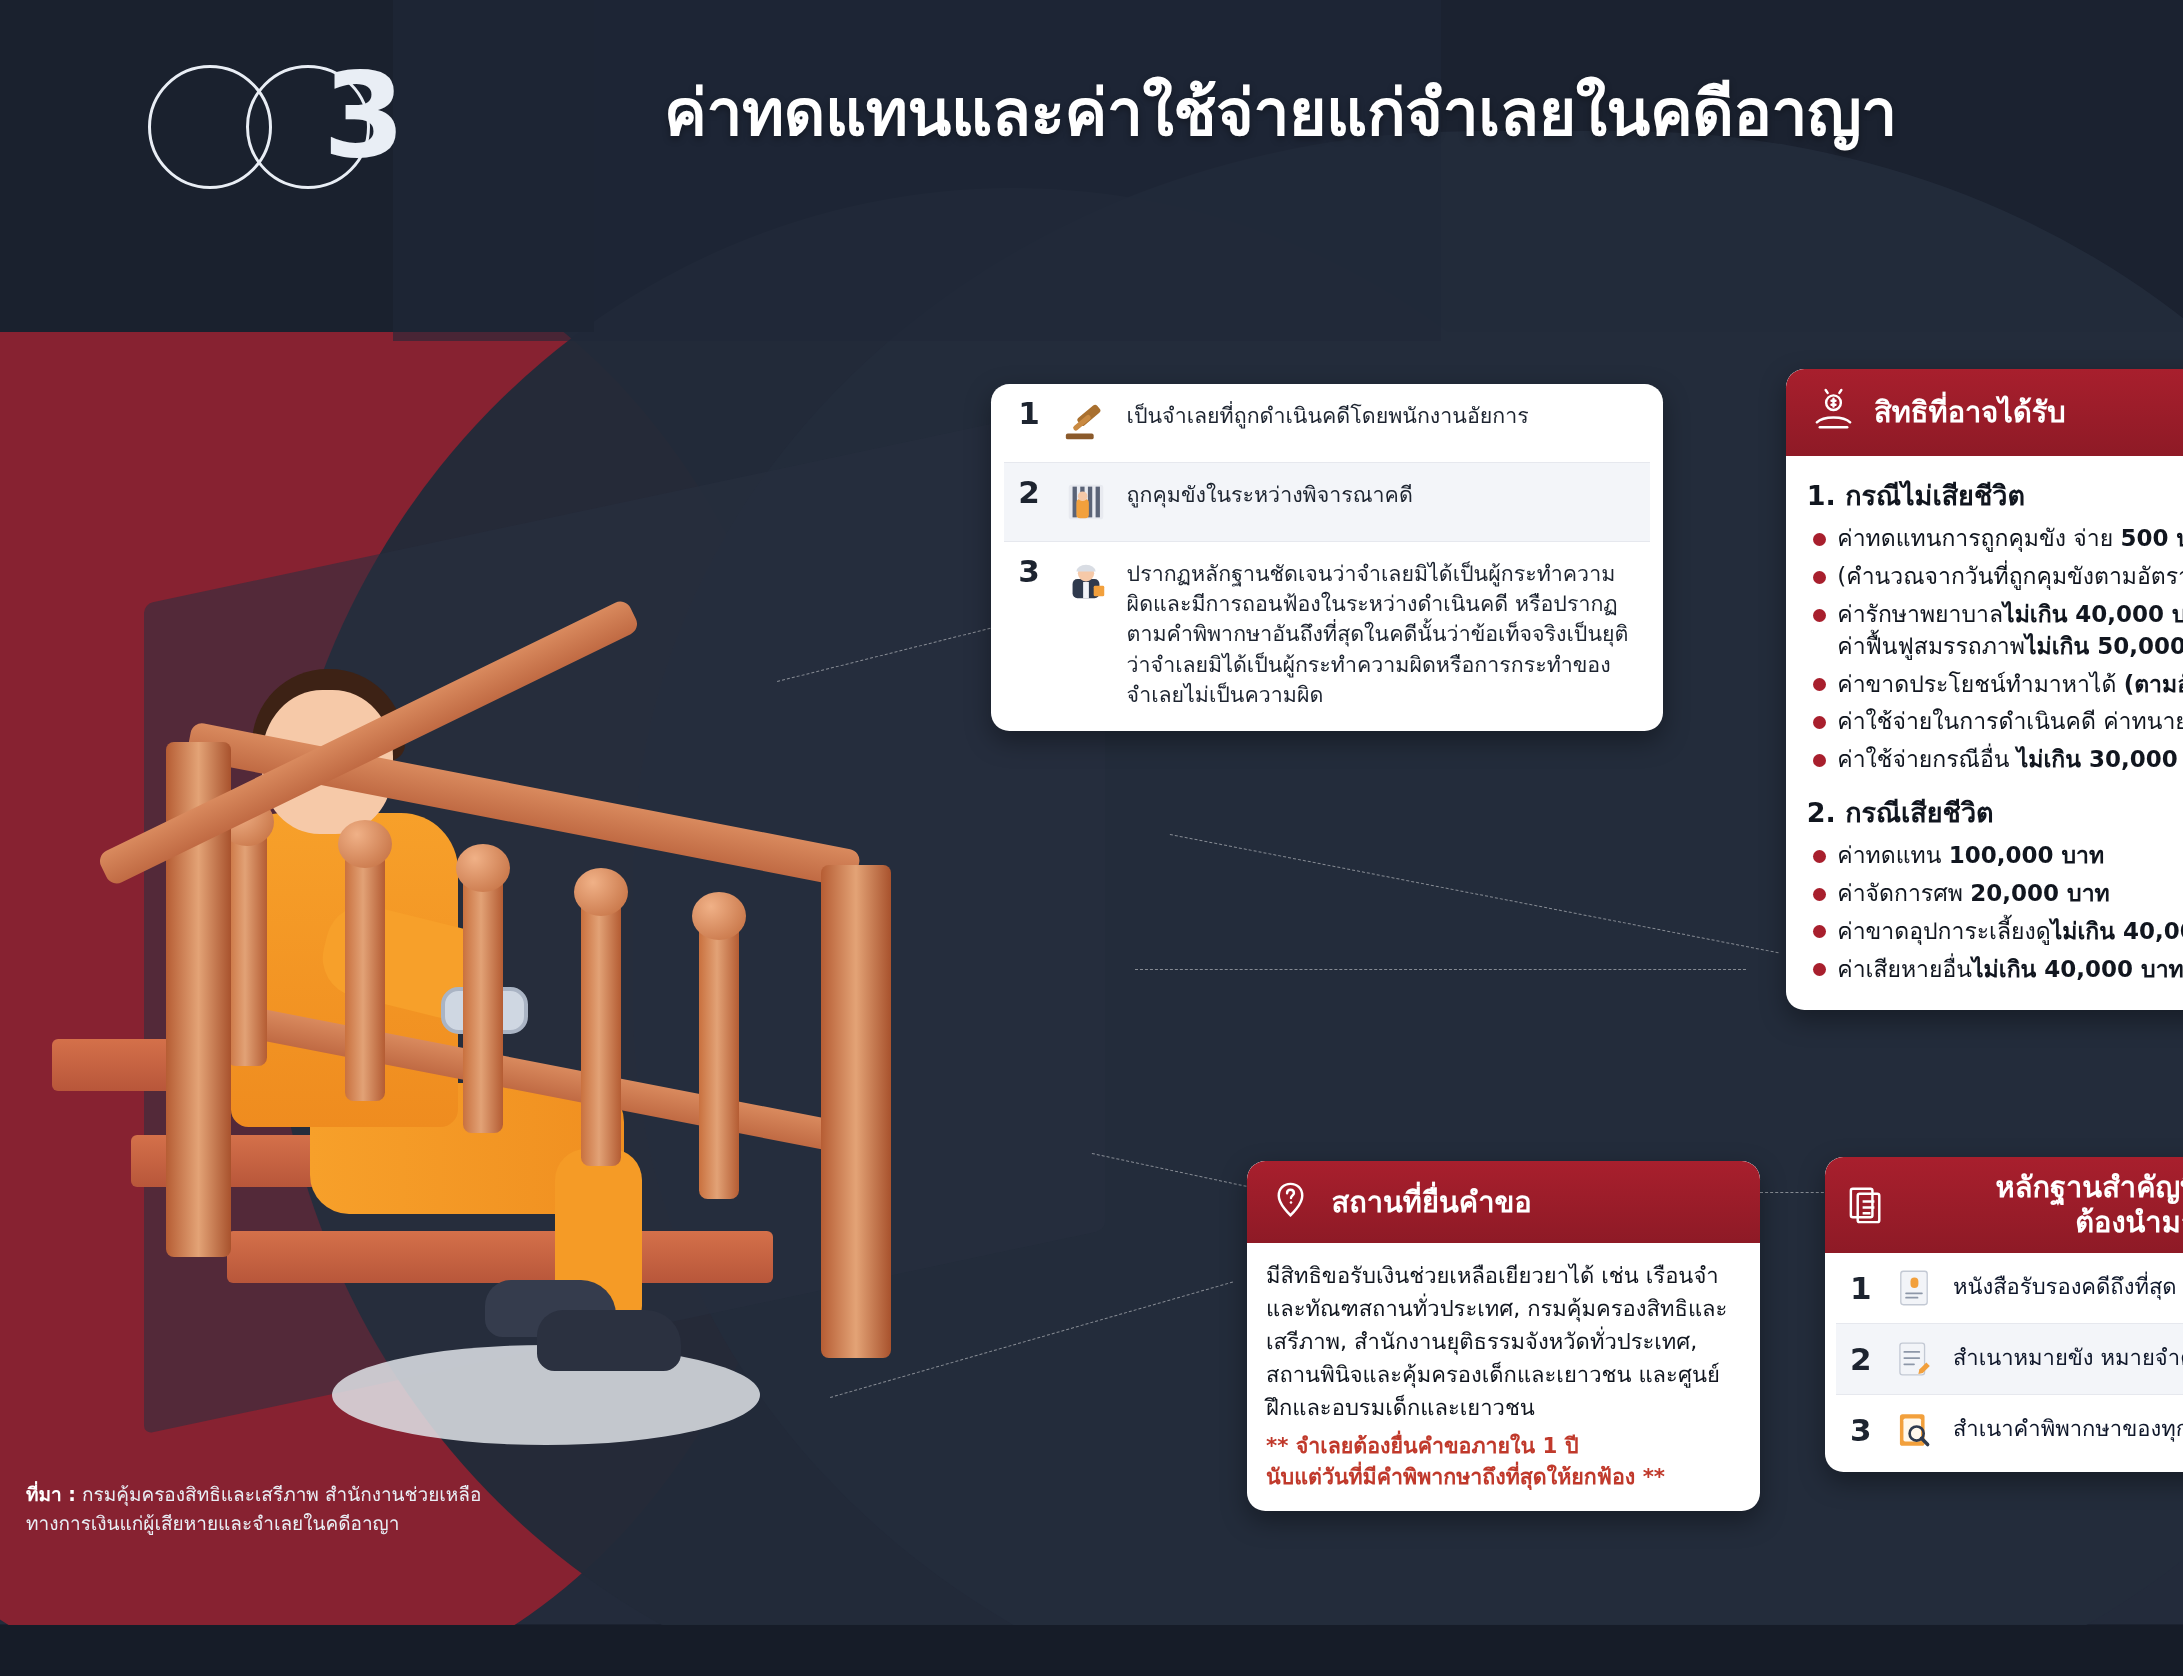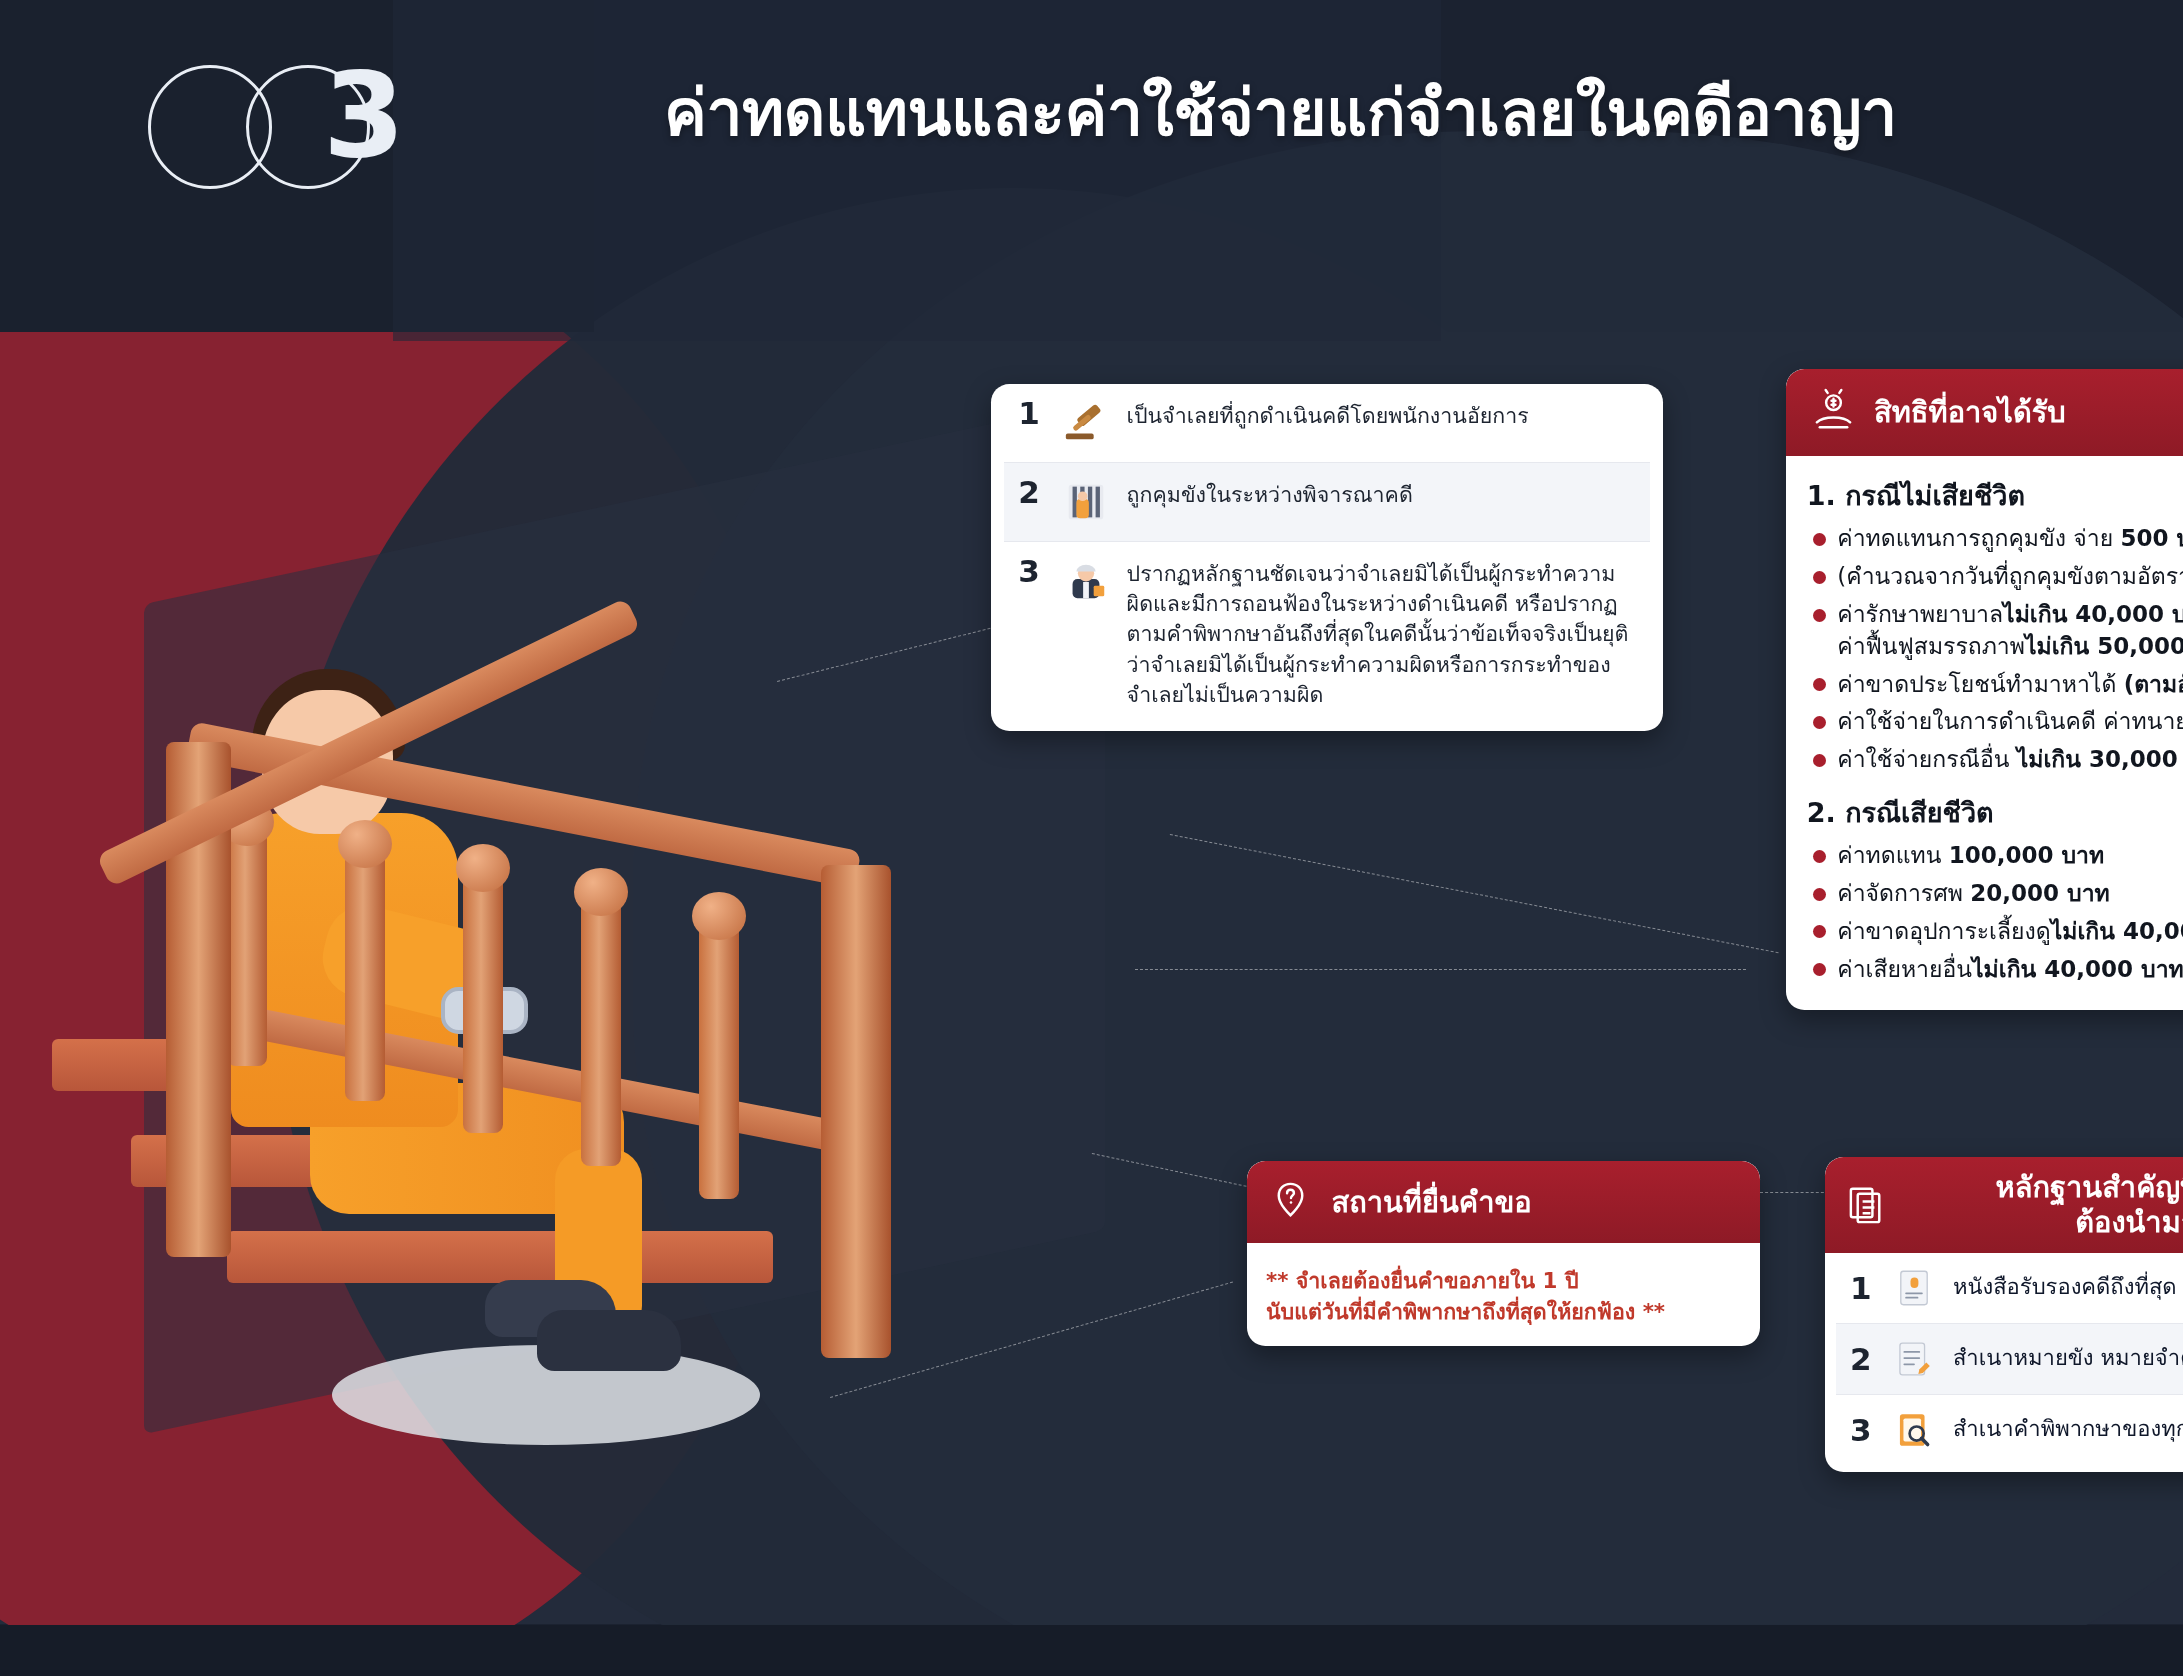--- a/index.html
+++ b/index.html
@@ -170,20 +170,24 @@
         <div class="knob"></div>
       </div>
     <div class="baluster" style="left:699px;top:522px;height:284px;">
         <div class="knob"></div>
       </div>
     <div class="post" style="left:166px;top:349px;width:65px;height:515px;"></div>
     <div class="post" style="left:821px;top:472px;width:70px;height:493px;"></div>
     <div class="rail-bar" style="left:74px;top:332px;width:589px;height:35px;transform:rotate(-26deg);"></div>
   </div>
 
+  <div class="source">
+    <b>ที่มา :</b><span> กรมคุ้มครองสิทธิและเสรีภาพ สำนักงานช่วยเหลือ</span><br>
+    <span>ทางการเงินแก่ผู้เสียหายและจำเลยในคดีอาญา</span>
+  </div>
 
   <div class="dash" style="left:777px;top:681px;width:245px;transform:rotate(-14deg);"></div>
   <div class="dash" style="left:1135px;top:969px;width:611px;transform:rotate(0deg);"></div>
   <div class="dash" style="left:1170px;top:834px;width:620px;transform:rotate(11deg);"></div>
   <div class="dash" style="left:1092px;top:1153px;width:183px;transform:rotate(12deg);"></div>
   <div class="dash" style="left:830px;top:1397px;width:419px;transform:rotate(-16deg);"></div>
   <div class="dash" style="left:1760px;top:1192px;width:74px;"></div>
 
   <div class="card" style="left:991px;top:384px;width:672px;">
     <div class="card-body" style="padding:0 13px 7.9px 13px;">
@@ -310,20 +314,21 @@
       <span class="hicon">
         <svg viewBox="0 0 100 100" fill="none" stroke="#fff" stroke-width="5" stroke-linecap="round">
           <path d="M50 12c-14 0-24 10-24 24 0 18 24 40 24 40s24-22 24-40c0-14-10-24-24-24z"></path>
           <path d="M43 31c0-4 3-7 7-7s7 3 7 7-6 5-6 10"></path>
           <circle cx="51" cy="50" r="2.6" fill="#fff" stroke="none"></circle>
         </svg>
       </span>
       <span class="ttl">สถานที่ยื่นคำขอ</span>
     </div>
     <div class="card-body">
+      <div class="place-txt">มีสิทธิขอรับเงินช่วยเหลือเยียวยาได้ เช่น เรือนจำและทัณฑสถานทั่วประเทศ, กรมคุ้มครองสิทธิและเสรีภาพ, สำนักงานยุติธรรมจังหวัดทั่วประเทศ, สถานพินิจและคุ้มครองเด็กและเยาวชน และศูนย์ฝึกและอบรมเด็กและเยาวชน</div>
       <div class="place-note">
         <span>** จำเลยต้องยื่นคำขอภายใน 1 ปี</span><br>
         <span>นับแต่วันที่มีคำพิพากษาถึงที่สุดให้ยกฟ้อง **</span>
       </div>
     </div>
   </div>
 
   <div class="card" style="left:1825px;top:1157px;width:592px;">
     <div class="card-head" style="padding:13px 17.5px;">
       <span class="hicon">

